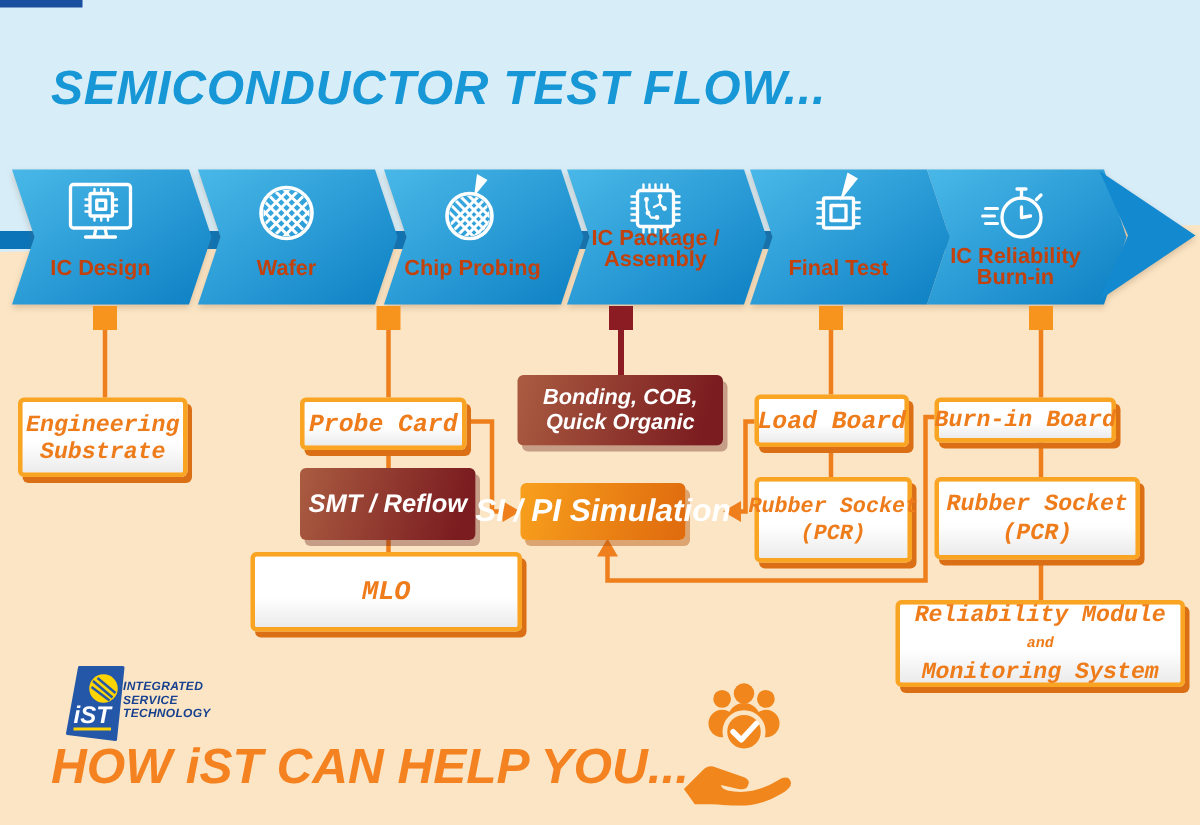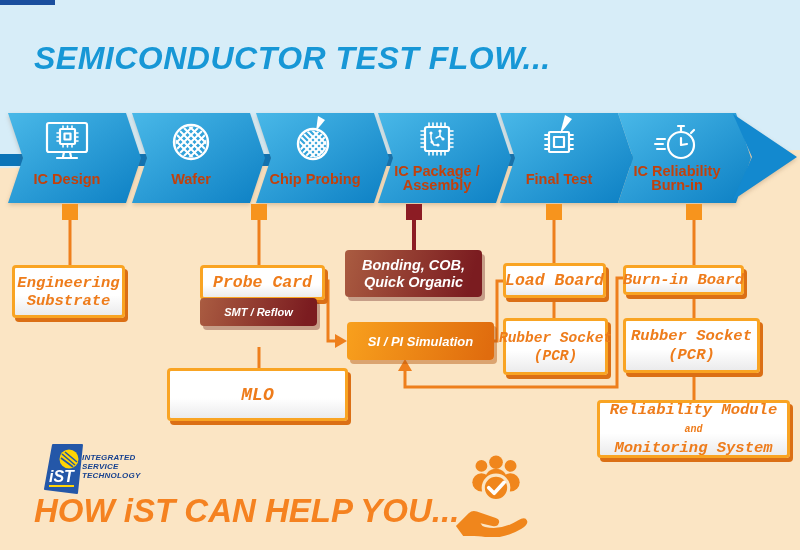--- a/index.html
+++ b/index.html
@@ -153,21 +153,21 @@
 
 <div class="stage-label" style="left:2px;top:172px">
     <span>IC Design</span>
   </div>
 <div class="stage-label" style="left:126px;top:172px">
     <span>Wafer</span>
   </div>
 <div class="stage-label" style="left:250px;top:172px">
     <span>Chip Probing</span>
   </div>
-<div class="stage-label" style="left:372px;top:164px">
+<div class="stage-label" style="left:372px;top:152px">
     <span>IC Package /</span>
     <span>Assembly</span>
   </div>
 <div class="stage-label" style="left:494px;top:172px">
     <span>Final Test</span>
   </div>
 <div class="stage-label" style="left:612px;top:164px">
     <span>IC Reliability</span>
     <span>Burn-in</span>
   </div>
@@ -191,38 +191,38 @@
   <rect x="406" y="204" width="16" height="16" fill="#8c1c24"></rect>
   <rect x="546" y="204" width="16" height="16" fill="#f7941d"></rect>
   <rect x="686" y="204" width="16" height="16" fill="#f7941d"></rect>
 </svg>
 
 <div class="bx wbox" style="left:12px;top:265px;width:113px;height:53px;font-size:15.5px;line-height:18px">
   <span>Engineering</span>
     <span>Substrate</span>
 </div>
 
-<div class="bx wbox" style="left:200px;top:265px;width:125px;height:35px;font-size:16.5px">
+<div class="bx wbox" style="left:200px;top:265px;width:111px;height:35px;font-size:16.5px">
   <span>Probe Card</span>
 </div>
 
-<div class="bx dbox" style="left:200px;top:298px;width:117px;height:28px;font-size:11px">
+<div class="bx dbox" style="left:200px;top:312px;width:117px;height:48px;font-size:17px">
   <span>SMT / Reflow</span>
 </div>
 
 <div class="bx wbox" style="left:167px;top:368px;width:181px;height:53px">
   <span style="font-size:18px;line-height:18px">MLO</span>
 </div>
 
 <div class="bx dbox" style="left:345px;top:250px;width:137px;height:47px;font-size:14.5px;line-height:17px">
   <span>Bonding, COB,</span>
     <span>Quick Organic</span>
 </div>
 
-<div class="bx obox" style="left:347px;top:322px;width:147px;height:38px;font-size:13px">
+<div class="bx obox" style="left:347px;top:322px;width:110px;height:38px;font-size:21px">
   <span>SI / PI Simulation</span>
 </div>
 
 <div class="bx wbox" style="left:503px;top:263px;width:103px;height:35px;font-size:16.5px">
   <span>Load Board</span>
 </div>
 
 <div class="bx wbox" style="left:503px;top:318px;width:105px;height:57px;font-size:14.5px;line-height:18px">
   <span>Rubber Socket</span>
     <span>(PCR)</span>

